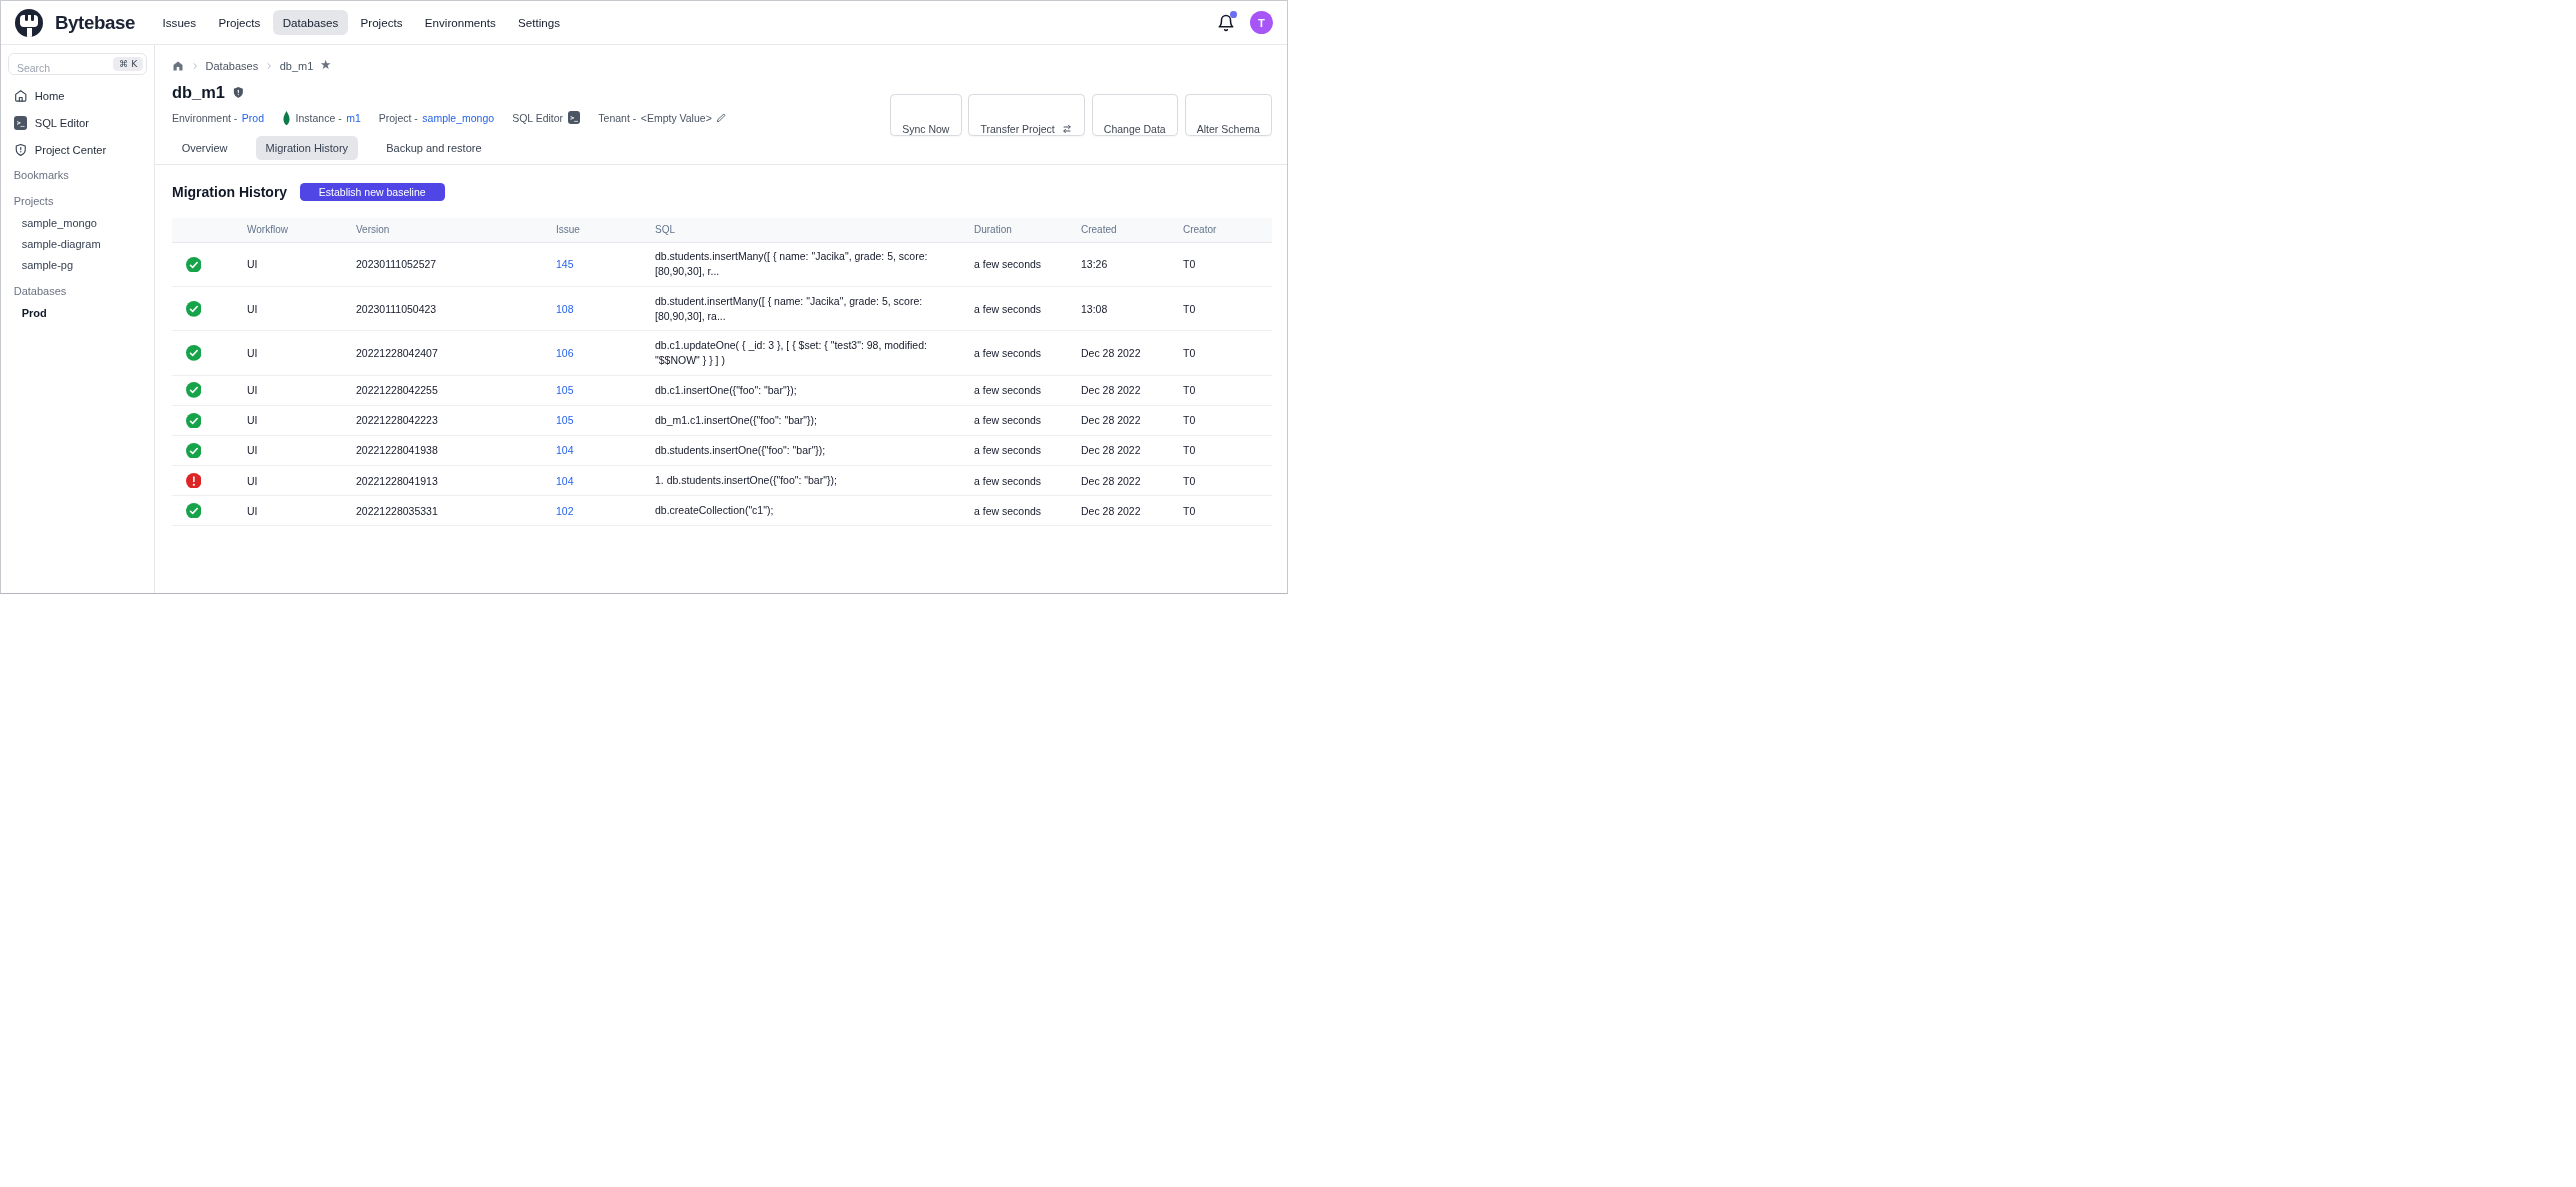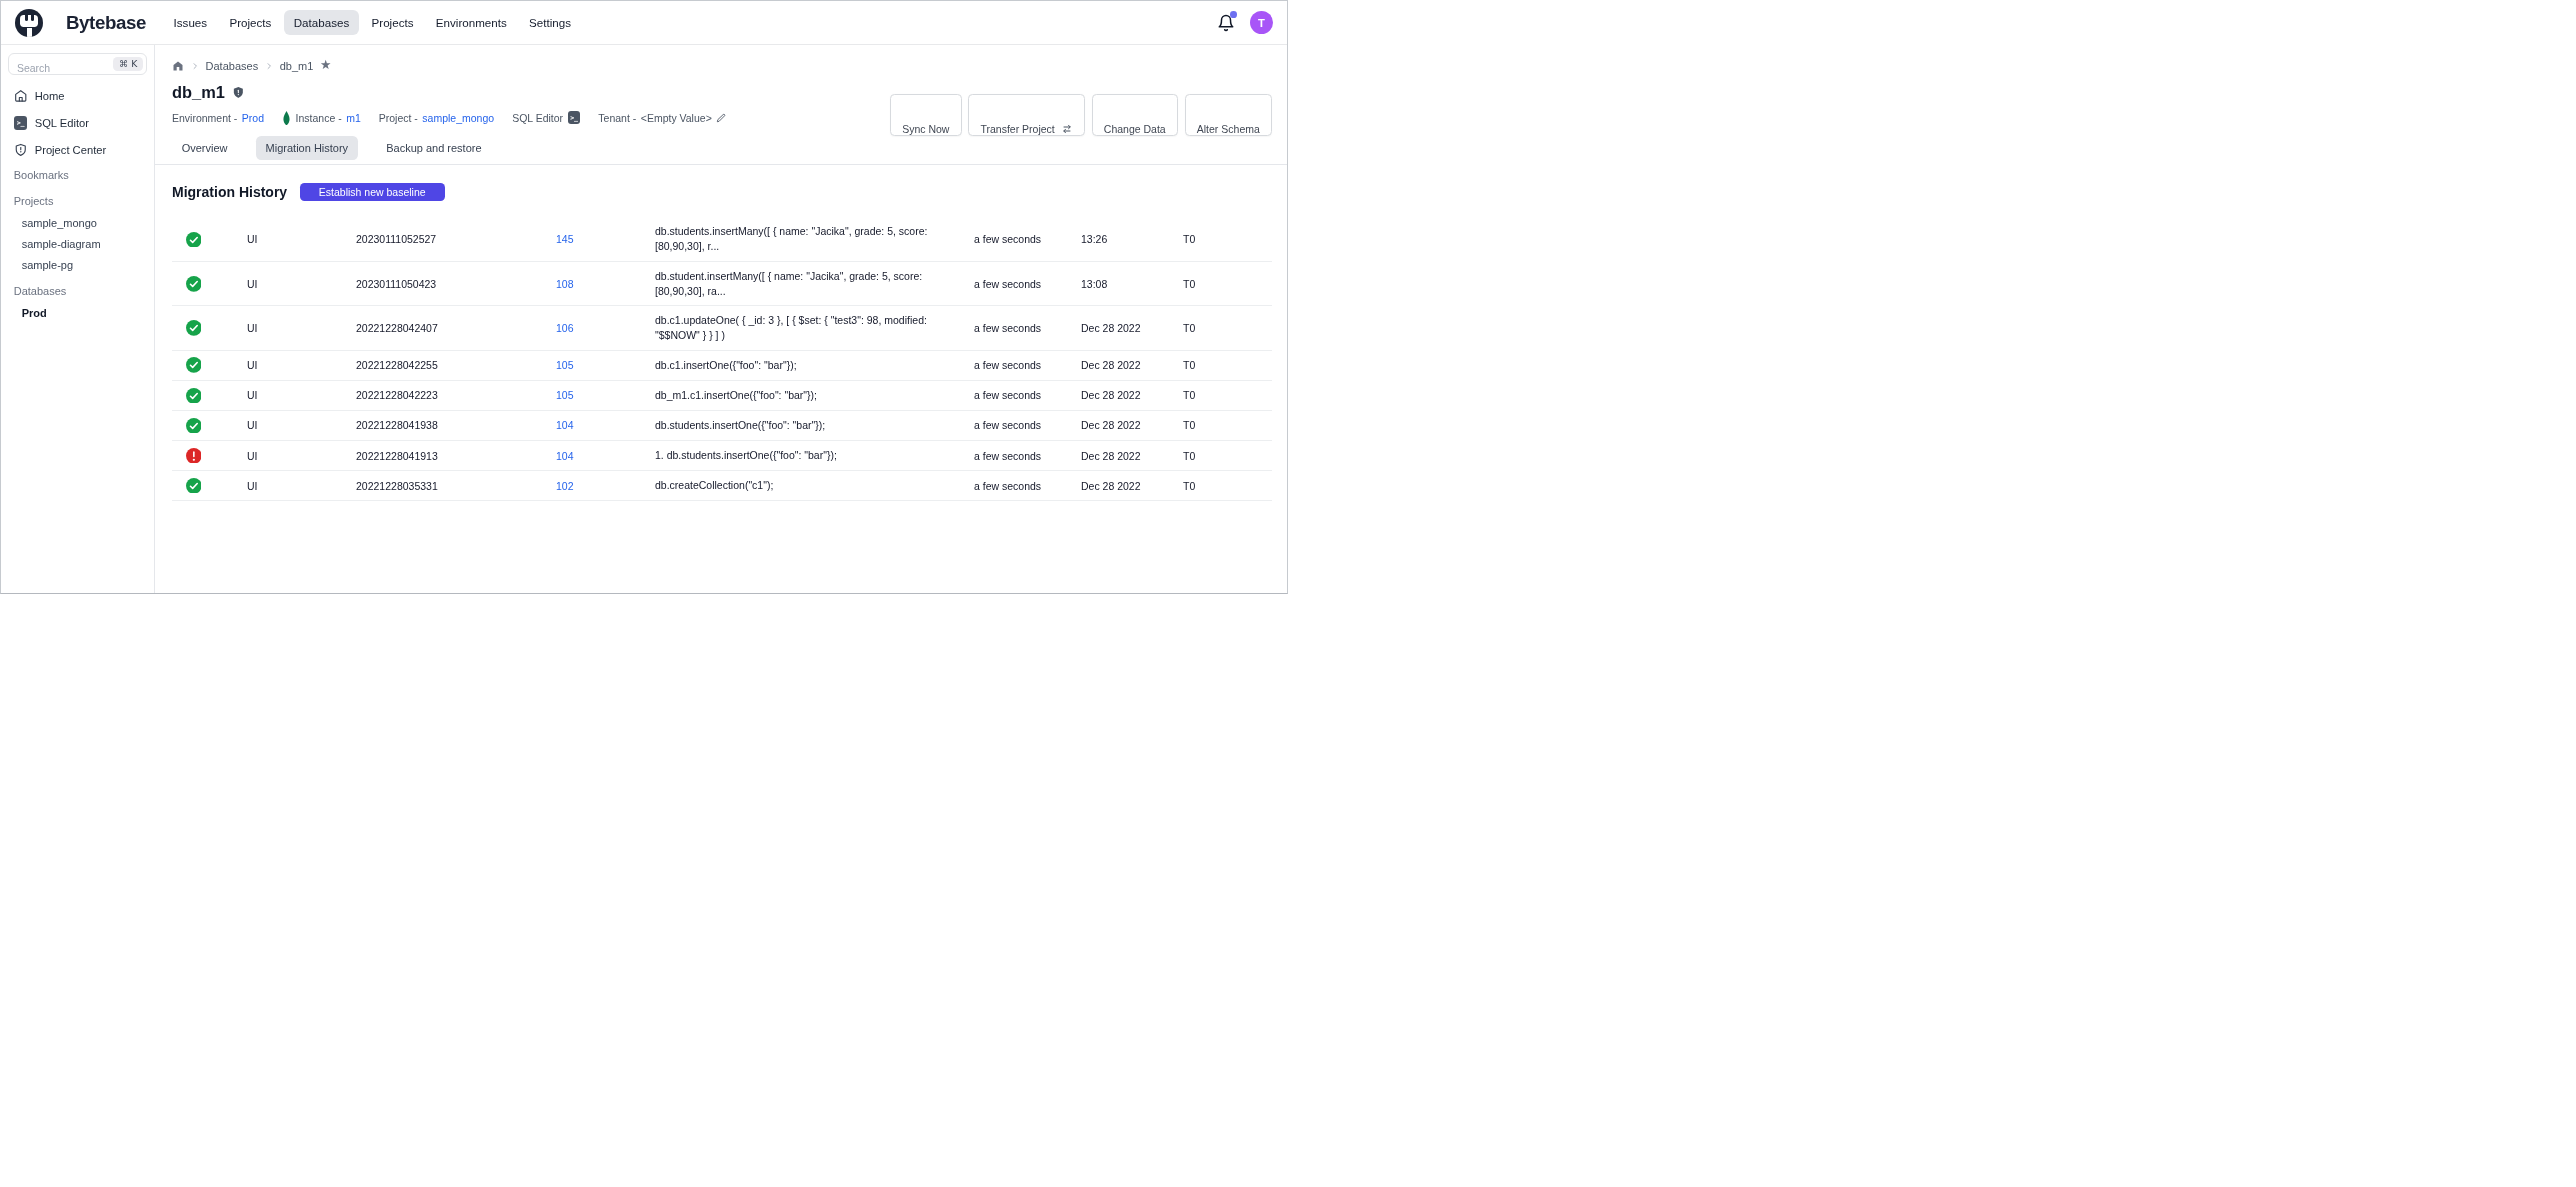--- a/index.html
+++ b/index.html
@@ -2,21 +2,21 @@
 <html style="font-size:12px"><head>
 <meta charset="utf-8">
 <style>
   * { margin:0; padding:0; box-sizing:border-box; }
   html,body { background:#ffffff; }
   body { font-family:"Liberation Sans","DejaVu Sans",sans-serif; color:#111827; }
   .page { width:1288px; height:594px; border:0.7px solid #c6cacf; border-bottom:1.5px solid #b4b8be; background:#fff; overflow:hidden; display:flex; flex-direction:column; }
 
   
   .topbar { height:44px; flex:0 0 44px; display:flex; align-items:center; padding:0 14px; border-bottom:0.7px solid #e8e9eb; }
-  .brand { display:flex; align-items:center; gap:23px; cursor:pointer; }
+  .brand { display:flex; align-items:center; gap:12px; cursor:pointer; }
   .logo-mark { width:28px; height:28px; background:#1c2434; border-radius:50%; position:relative; overflow:hidden; }
   .logo-face { position:absolute; left:5.2px; top:6px; width:18px; height:12px; background:#fff; border-radius:3.7px; }
   .logo-tooth { position:absolute; top:6px; width:3.4px; height:6px; background:#1c2434; border-radius:0 0 1.5px 1.5px; }
   .logo-tooth.t1 { left:9.7px; } .logo-tooth.t2 { left:15.7px; }
   .logo-legs { position:absolute; left:12px; top:19.4px; width:4.5px; height:9px; background:#fff; }
   .brand-name { font-size:18.7px; font-weight:800; color:#1b2233; letter-spacing:-0.4px; }
   .topnav { display:flex; align-items:center; gap:3px; margin-left:18px; }
   .nav-item { font-size:11.6px; color:#151c2c; padding:6px 9.7px; border-radius:6px; cursor:pointer; }
   .nav-item.active { background:#e4e6ea; }
   .top-right { margin-left:auto; display:flex; align-items:center; gap:15px; }
@@ -236,20 +236,30 @@
         <a class="tab">Backup and restore</a>
       </div>
       <hr class="tab-divider">
 
       <div class="section-head">
         <h2 class="section-title">Migration History</h2>
         <button class="btn-primary">Establish new baseline</button>
       </div>
 
       <div class="mtable">
+        <div class="thead">
+          <span class="th"></span>
+          <span class="th">Workflow</span>
+          <span class="th">Version</span>
+          <span class="th">Issue</span>
+          <span class="th">SQL</span>
+          <span class="th">Duration</span>
+          <span class="th">Created</span>
+          <span class="th">Creator</span>
+        </div>
         <div>
             <div class="trow">
     <div class="td td-status">
       <span class="sicon">
                   <svg viewBox="0 0 20 20">
                     <circle cx="10" cy="10" r="10" fill="#16a34a"></circle>
                     <path d="m5.7 10.5 2.8 2.7 5.8-6.2" stroke="#fff" stroke-width="2" fill="none" stroke-linecap="round" stroke-linejoin="round"></path>
                   </svg>
                 </span>
 

